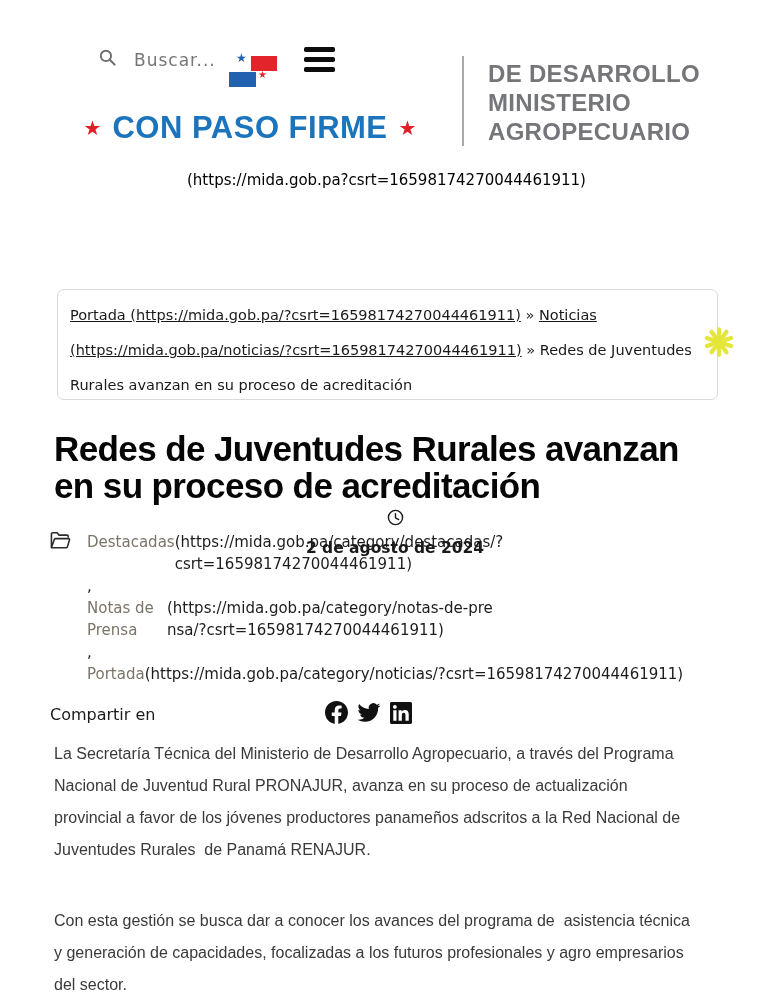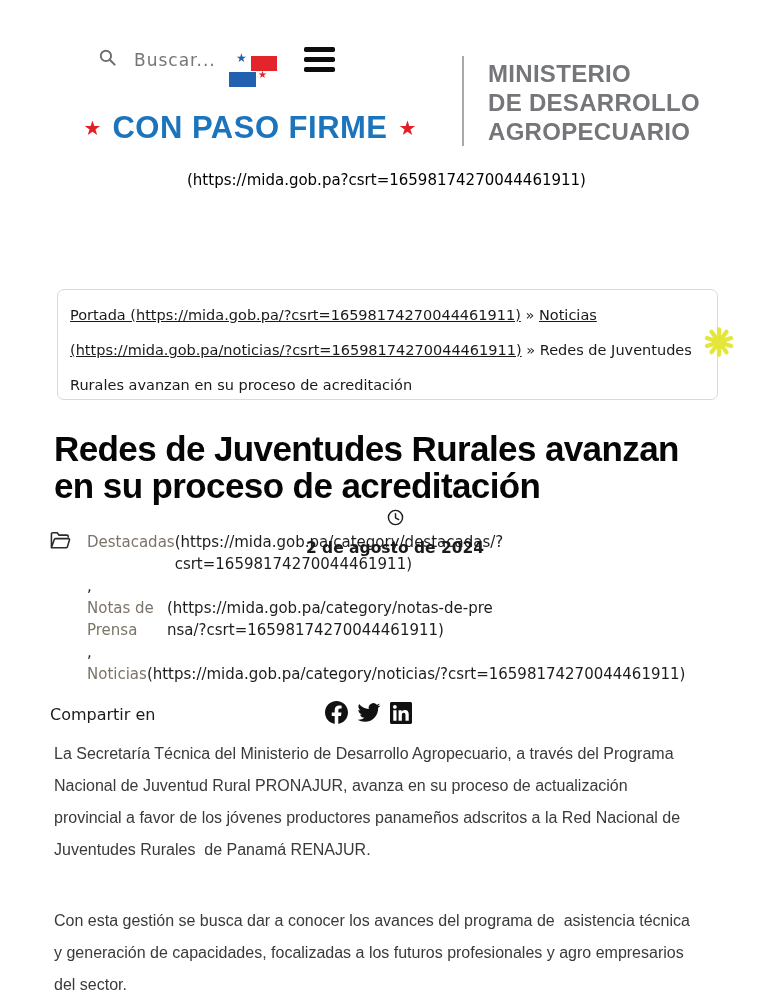--- a/index.html
+++ b/index.html
@@ -88,22 +88,22 @@
   </div>
 
   <div class="logo-main">
     <span class="star">★</span>
     <span class="word">CON PASO FIRME</span>
     <span class="star">★</span>
   </div>
 
   <div class="v-divider"></div>
   <div class="ministry">
+    <div>DE DESARROLLO</div>
     <div>MINISTERIO</div>
-    <div>DE DESARROLLO</div>
     <div>AGROPECUARIO</div>
   </div>
 
   <div class="site-link">(https://mida.gob.pa?csrt=16598174270044461911)</div>
 
   <div class="breadcrumb-box"><a>Portada (https://mida.gob.pa/?csrt=16598174270044461911)</a> <span>»</span> <a>Noticias (https://mida.gob.pa/noticias/?csrt=16598174270044461911)</a> <span>»</span> <span>Redes de Juventudes Rurales avanzan en su proceso de acreditación</span></div>
 
   <div class="asterisk">
     <svg width="34" height="36" viewBox="0 0 24 24" stroke="#e5e63a" stroke-width="3" stroke-linecap="round">
       <line x1="12" y1="3" x2="12" y2="21"></line>
@@ -139,21 +139,21 @@
             <span class="cat-name">Destacadas</span>
             <span class="cat-url">(https://mida.gob.pa/category/destacadas/?csrt=16598174270044461911)</span>
           </div>
         <div>,</div>
         <div class="cat-line">
             <span class="cat-name narrow">Notas de Prensa</span>
             <span class="cat-url wrap">(https://mida.gob.pa/category/notas-de-prensa/?csrt=16598174270044461911)</span>
           </div>
         <div>,</div>
         <div class="cat-line">
-            <span class="cat-name">Noticias</span>
+            <span class="cat-name">Portada</span>
             <span class="cat-url">(https://mida.gob.pa/category/noticias/?csrt=16598174270044461911)</span>
           </div>
       </div>
     </div>
 
     <div class="share-row">
       <span>Compartir en</span>
       <span class="share-icons">
         <span>
           <svg width="23" height="23" viewBox="0 0 24 24" fill="#111">

